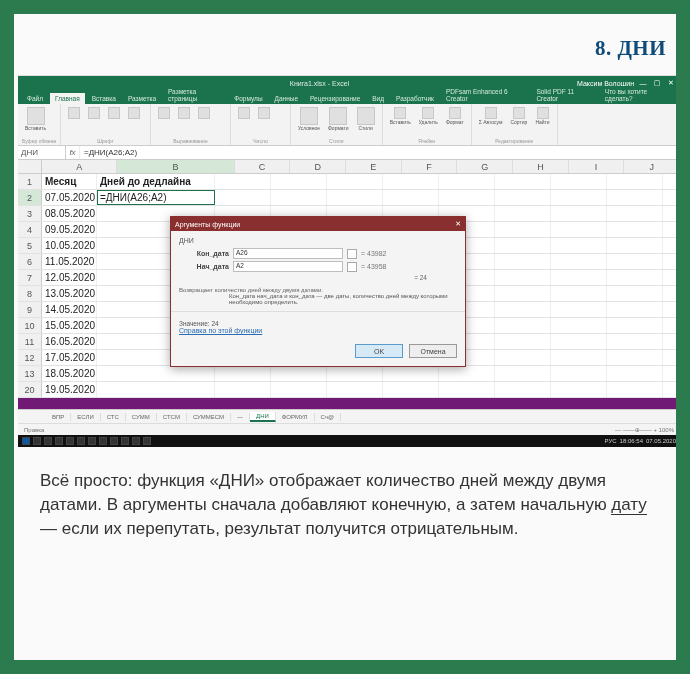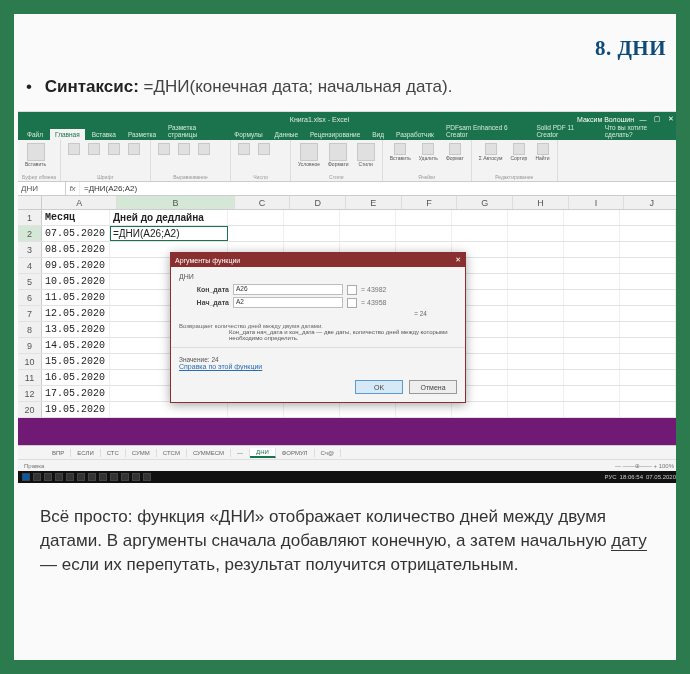--- a/index.html
+++ b/index.html
@@ -120,21 +120,21 @@
   .corner { width:24px; border-right:1px solid #ccc; background:#f0f0f0;}
   .colh { border-right:1px solid #ddd; text-align:center; font-size:9px; color:#555; display:flex; align-items:center; justify-content:center;}
   .colh.A { width:76px;}
   .colh.B { width:118px; background:#d5e8d8;}
   .colh.other { width:56px;}
   .rows {}
   .row { display:flex; height:16px; border-bottom:1px solid #e2e2e2;}
   .rowh { width:24px; background:#f0f0f0; border-right:1px solid #ccc; text-align:center; font-size:9px; color:#555; display:flex; align-items:center; justify-content:center;}
   .row.sel .rowh { background:#d5e8d8;}
   .cell { border-right:1px solid #eee; font-size:10px; padding:0 3px; display:flex; align-items:center; color:#222;}
-  .cell.A { width:68px;font-family:Liberation Mono, monospace;}
+  .cell.A { width:55px;}
   .cell.B { width:118px;}
   .cell.other { width:56px;}
   .row:nth-child(1) .cell { font-weight:600; }
   .cell.B.sel { outline:1.5px solid #1a734c; outline-offset:-1px; background:#fff;}
   
   .sheet-tabs {
     position:absolute;
     left:0; right:0; bottom:24px;
     height:14px;
     background:#f4f4f4;
@@ -218,25 +218,20 @@
   .footer-text .ul { border-bottom:1.5px solid #333;margin-top:12px;}
 </style>
 </head>
 <body>
 
 <div class="outer">
   <div class="card">
 
     <div class="title">8. ДНИ</div>
 
-    <div class="syntax-row">
-      <span class="bullet">•</span>
-      <span class="syntax-label">Синтаксис:</span>
-      <span class="syntax-val">=ДНИ(конечная дата; начальная дата).</span>
-    </div>
 
     <div class="excel-wrap">
 
       <div class="ex-title">
         <div style="width:40px;"></div>
         <div class="mid">Книга1.xlsx - Excel</div>
         <div class="right">
           <span>Максим Волошин</span>
           <span class="win-btn">—</span>
           <span class="win-btn">▢</span>
@@ -536,20 +531,33 @@
               <div class="cell other"></div>
               <div class="cell other"></div>
               <div class="cell other"></div>
               <div class="cell other"></div>
               <div class="cell other"></div>
               <div class="cell other"></div>
               <div class="cell other"></div>
               <div class="cell other"></div>
             </div>
             <div class="row">
+              <div class="rowh">13</div>
+              <div class="cell A">18.05.2020</div>
+              <div class="cell B"></div>
+              <div class="cell other"></div>
+              <div class="cell other"></div>
+              <div class="cell other"></div>
+              <div class="cell other"></div>
+              <div class="cell other"></div>
+              <div class="cell other"></div>
+              <div class="cell other"></div>
+              <div class="cell other"></div>
+            </div>
+            <div class="row">
               <div class="rowh">20</div>
               <div class="cell A">19.05.2020</div>
               <div class="cell B"></div>
               <div class="cell other"></div>
               <div class="cell other"></div>
               <div class="cell other"></div>
               <div class="cell other"></div>
               <div class="cell other"></div>
               <div class="cell other"></div>
               <div class="cell other"></div>

